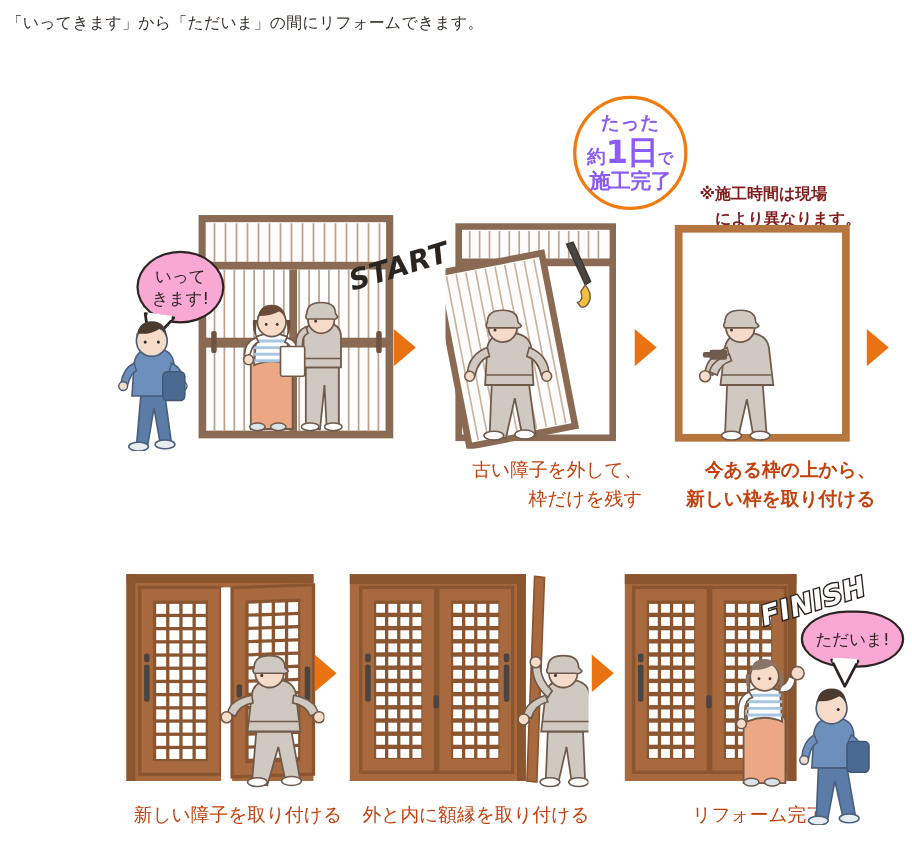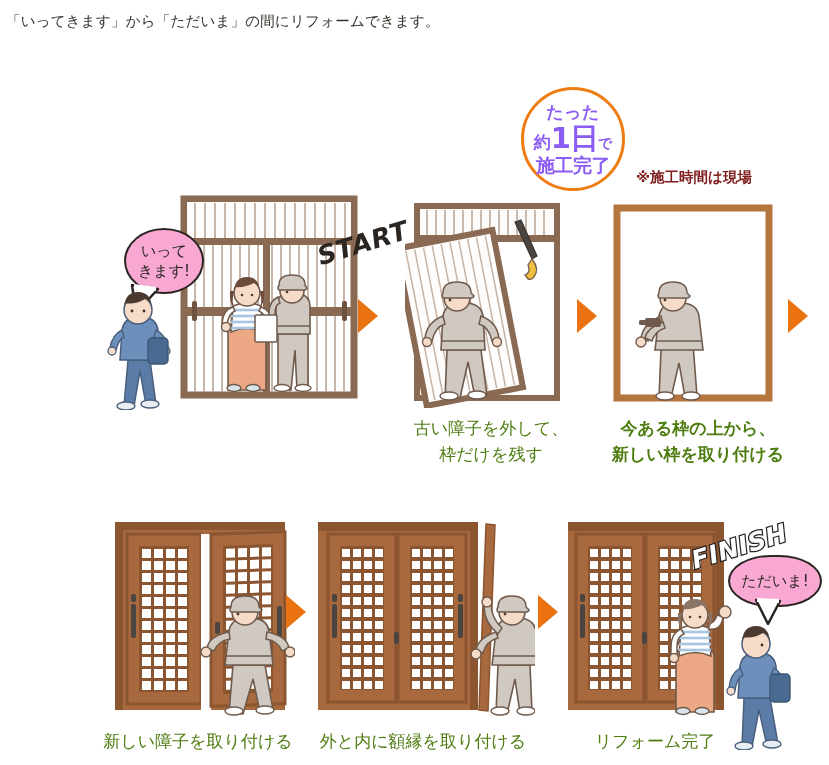--- a/index.html
+++ b/index.html
@@ -75,24 +75,24 @@
     position: absolute;
     width: 0; height: 0;
     border-top: 17px solid transparent;
     border-bottom: 17px solid transparent;
     border-left: 20px solid #ea7211;
   }
 
   
   .caption {
     position: absolute;
-    text-align: center;
+    text-align: right;
     font-size: 17px;
     line-height: 26px;
-    color: #4d7c0f;
+    color: #c2410c;
     white-space: pre-line;
   }
 
   
   .start-label {
     position: absolute;
     left: 316px;
     top: 228px;
     font-size: 26px;
     font-weight: bold;
@@ -146,20 +146,21 @@
   <div class="badge-l2">
     <span>約</span>
     <span class="big">1日</span>
     <span class="sm">で</span>
   </div>
   <div class="badge-l3">施工完了</div>
 </div>
 
 <div class="badge-note">
   <span>※施工時間は現場</span>
+  <span class="ind">により異なります。</span>
 </div>
 
 <div class="abs" style="left:100px; top:195px; width:260px; height:215px;">
   <svg width="260" height="215" viewBox="0 0 260 215">
 
     <rect x="84" y="4" width="170" height="196" fill="#ffffff" stroke="#8a6a52" stroke-width="7"></rect>
 
     <rect x="87" y="7" width="164" height="36" fill="#fdfcfb"></rect>
     <g stroke="#b9a393" stroke-width="1.6">
       <line x1="95" y1="8" x2="95" y2="43"></line>

